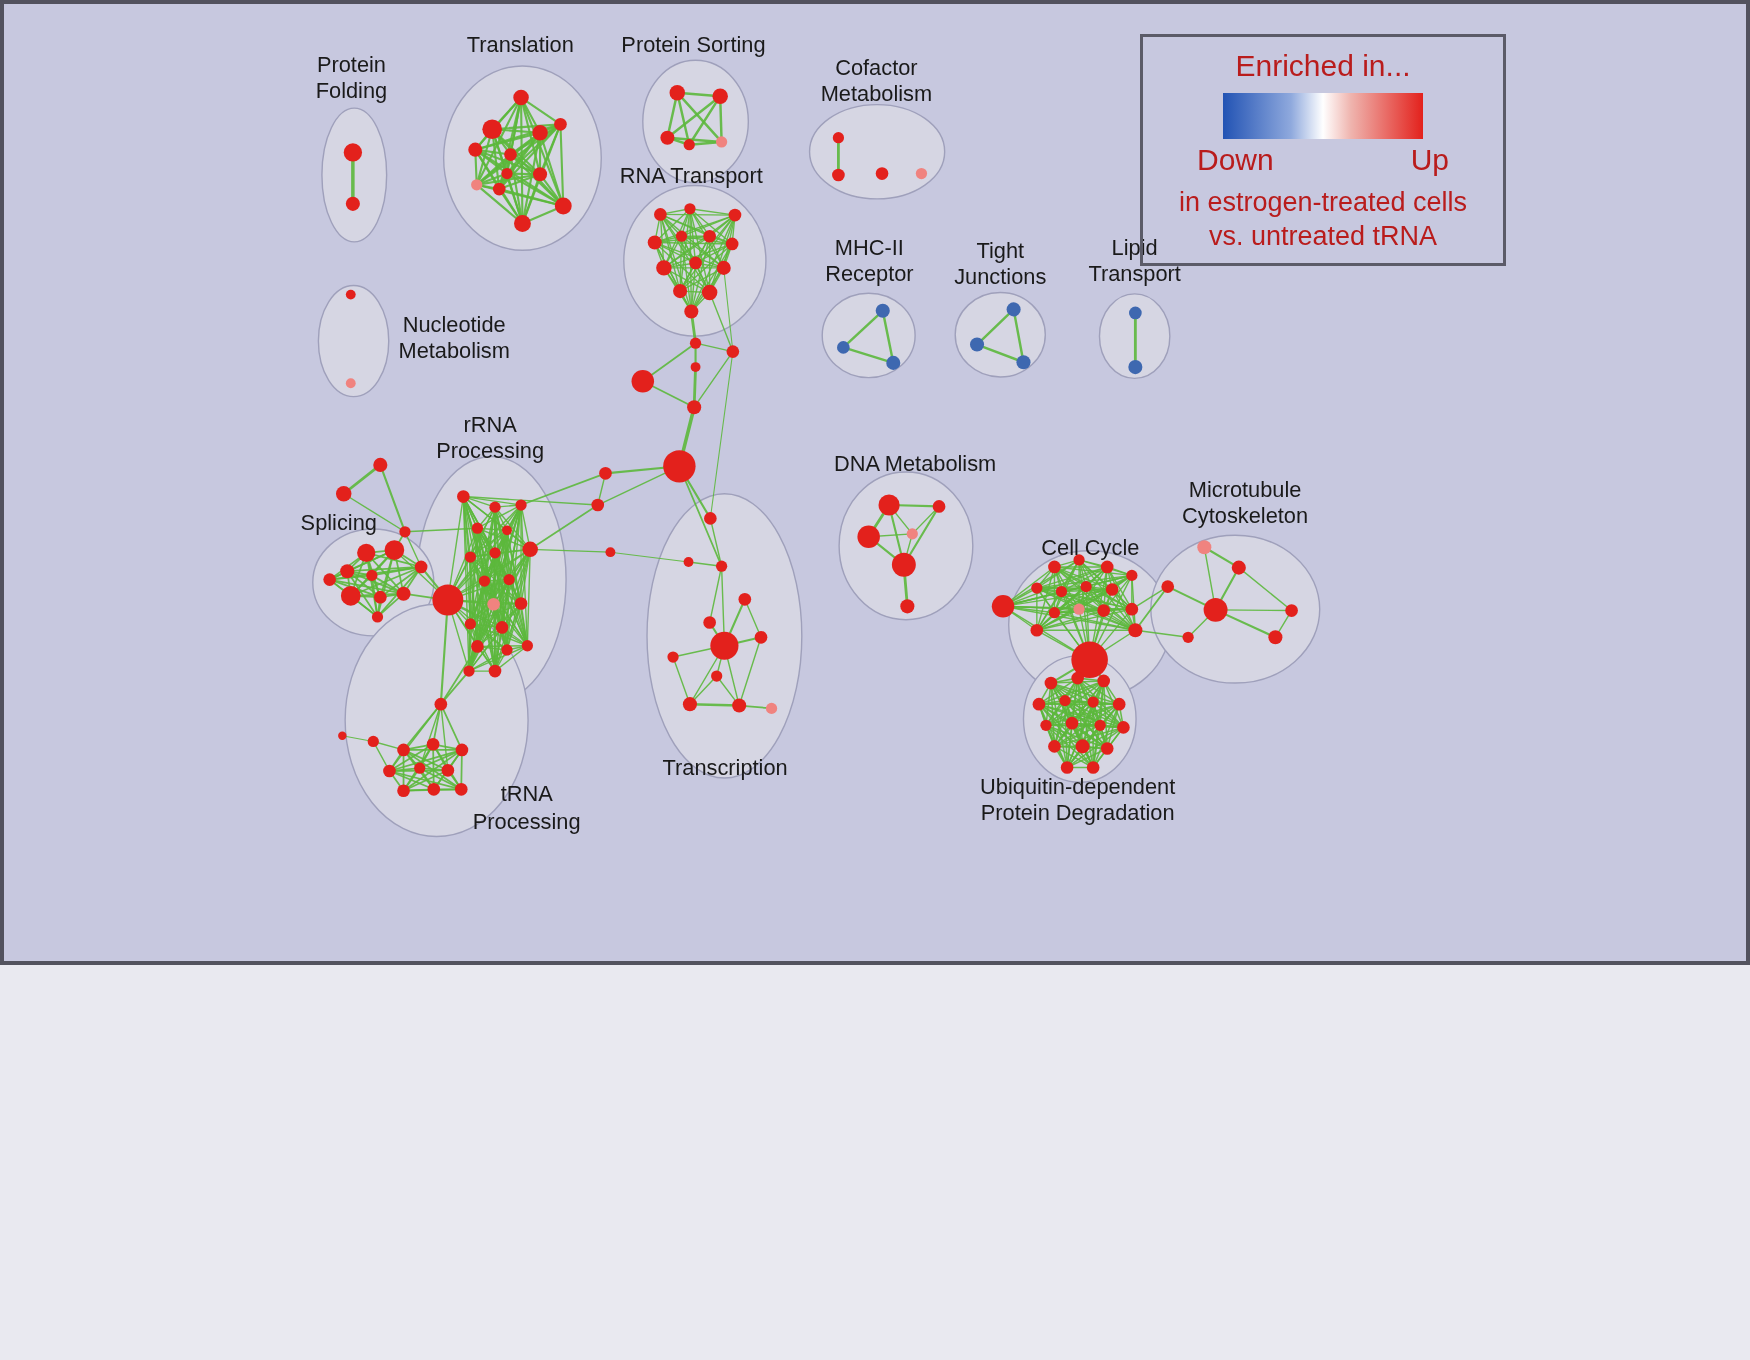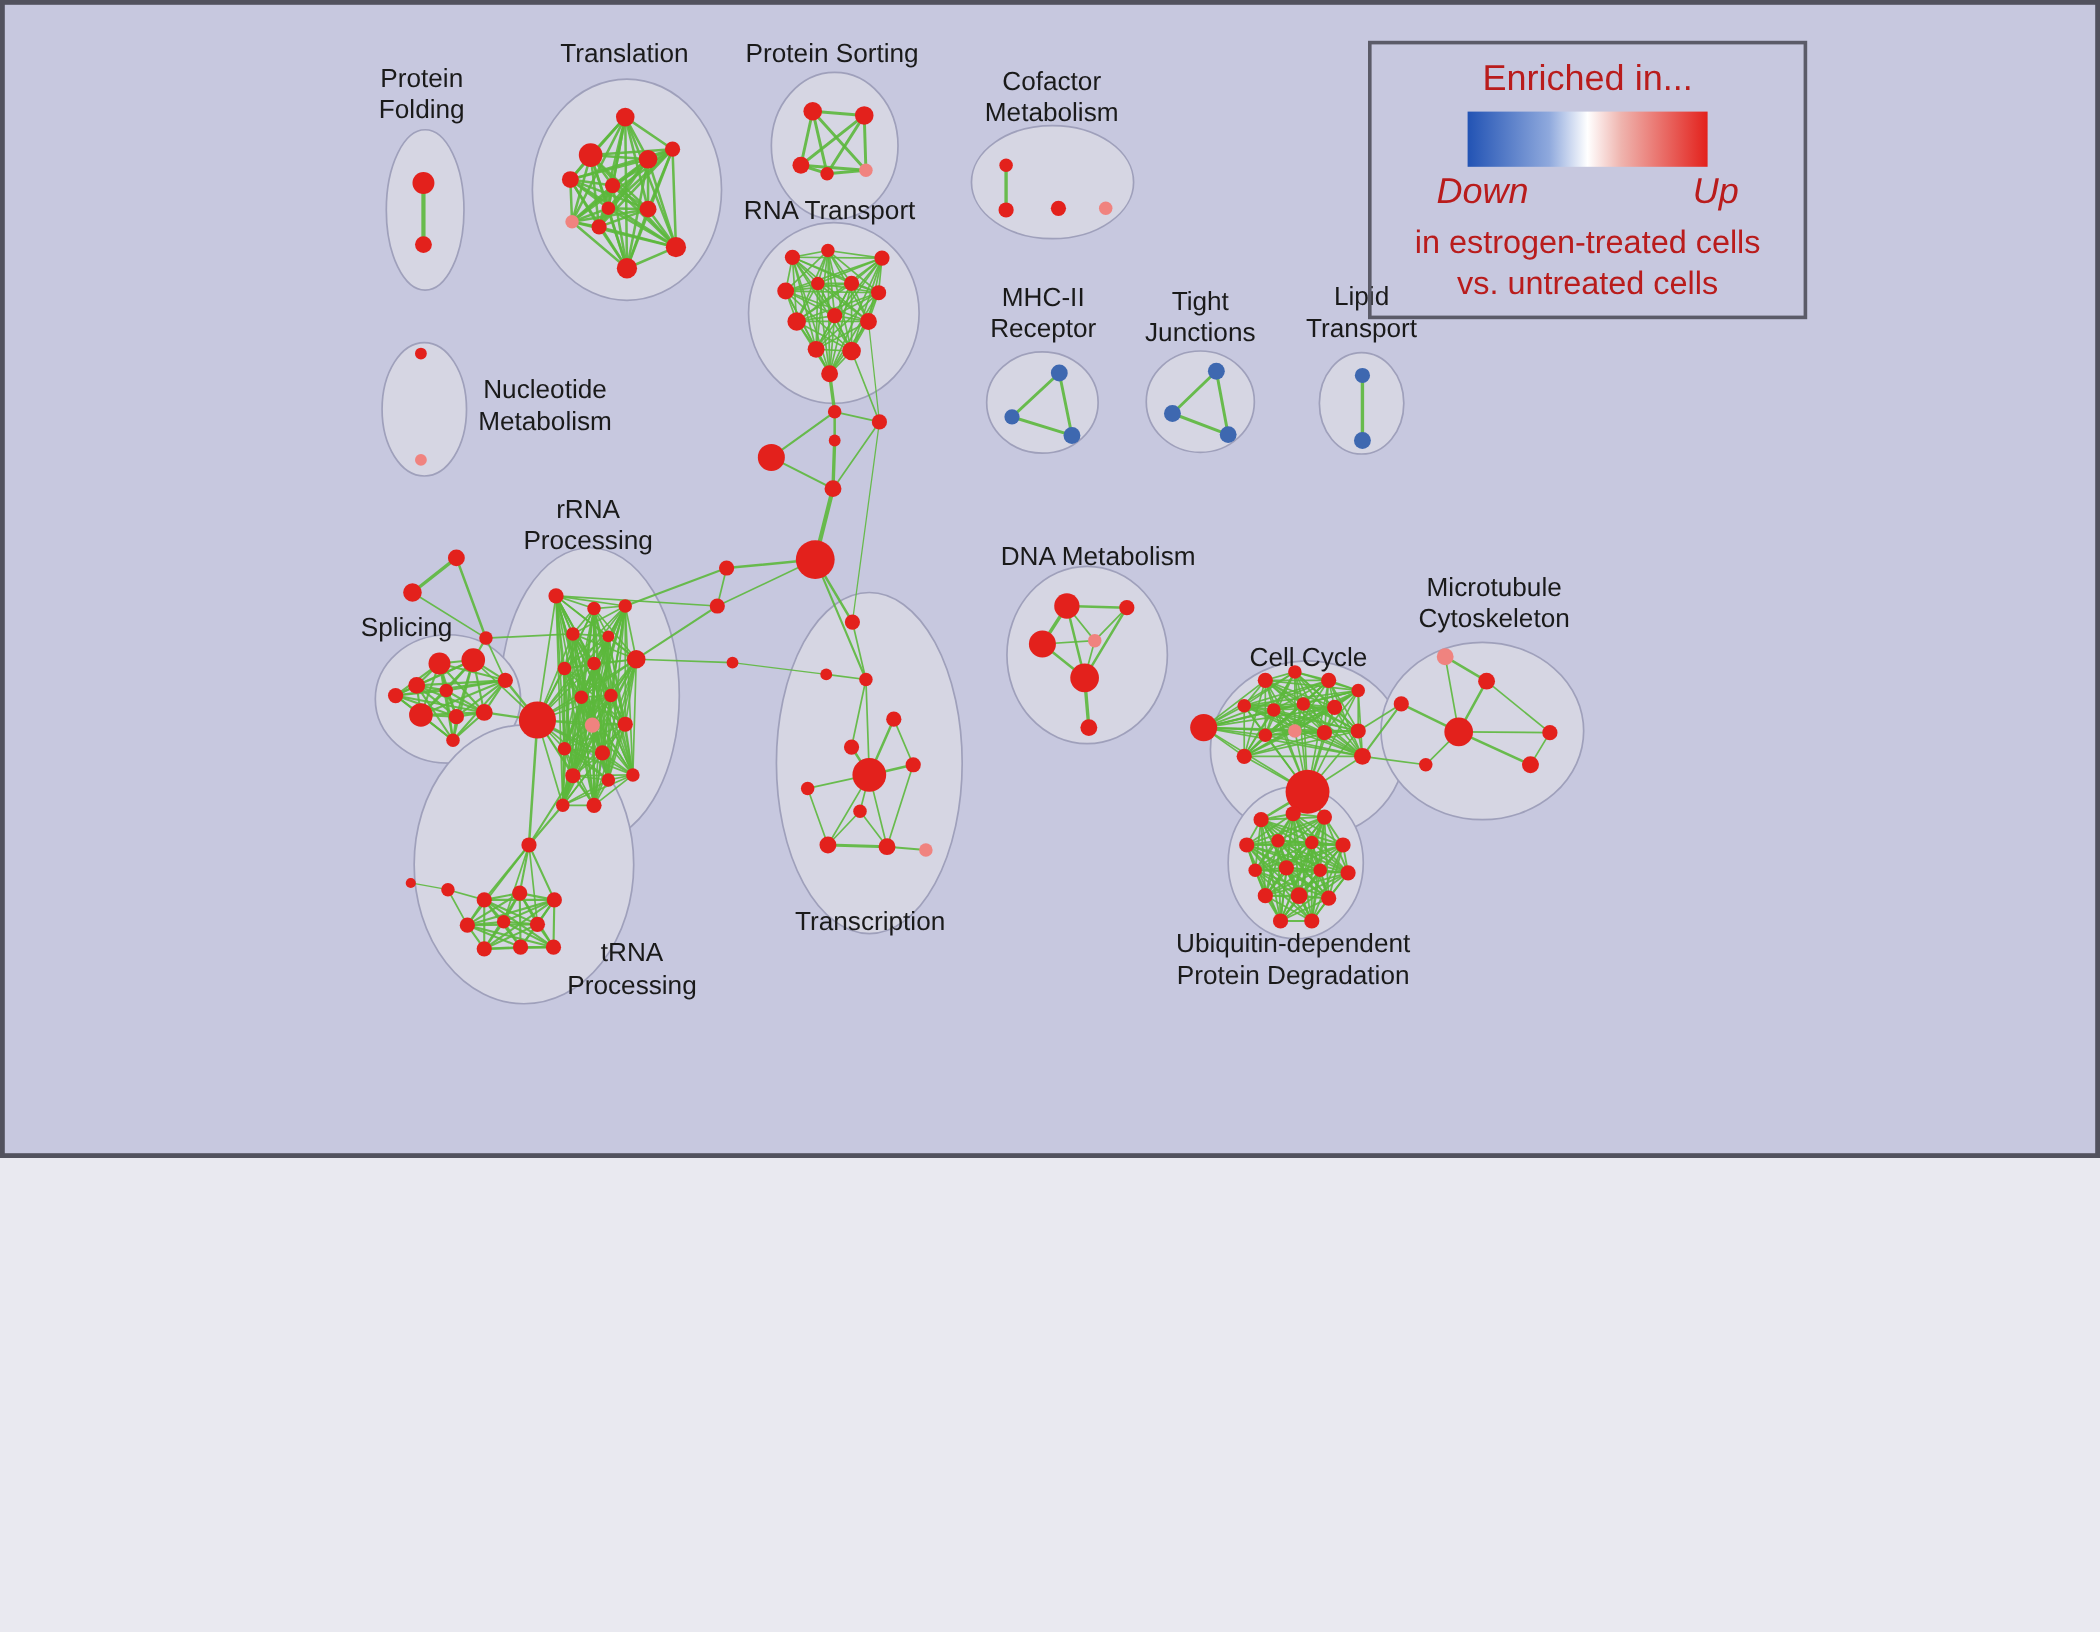--- a/index.html
+++ b/index.html
@@ -19,21 +19,21 @@
     border:3px solid #5b5b68;box-sizing:border-box;
     text-align:center;color:#b91c1c;background:transparent;z-index:5;
   }
   .legend-title{font-size:30px;margin-top:12px;}
   .legend-gradient{
     width:200px;height:46px;margin:10px auto 4px auto;
     background:linear-gradient(90deg,#2253b4 0%,#8fa9dd 34%,#ffffff 50%,#efb4ae 64%,#e3211c 100%);
   }
   .legend-ends{
     display:flex;justify-content:space-between;
-    width:252px;margin:0 auto;font-size:30px;font-style:italic;
+    width:252px;margin:0 auto;font-size:30px;
   }
   .legend-caption{font-size:27px;line-height:34px;margin-top:8px;}
 </style>
 </head>
 <body>
 
 <div class="figure">
 
   <svg class="network" viewBox="0 0 1750 1360">
       <ellipse cx="135" cy="243" rx="46" ry="95" fill="#d6d6e3" stroke="#9fa0bb" stroke-width="2"></ellipse>
@@ -1000,17 +1000,17 @@
 
   <div class="legend">
     <div class="legend-title">Enriched in...</div>
     <div class="legend-gradient"></div>
     <div class="legend-ends">
       <span>Down</span>
       <span>Up</span>
     </div>
     <div class="legend-caption">
       <div>in estrogen-treated cells</div>
-      <div>vs. untreated cells</div>
+      <div>vs. untreated tRNA</div>
     </div>
   </div>
 
 </div>
 
 </body></html>

